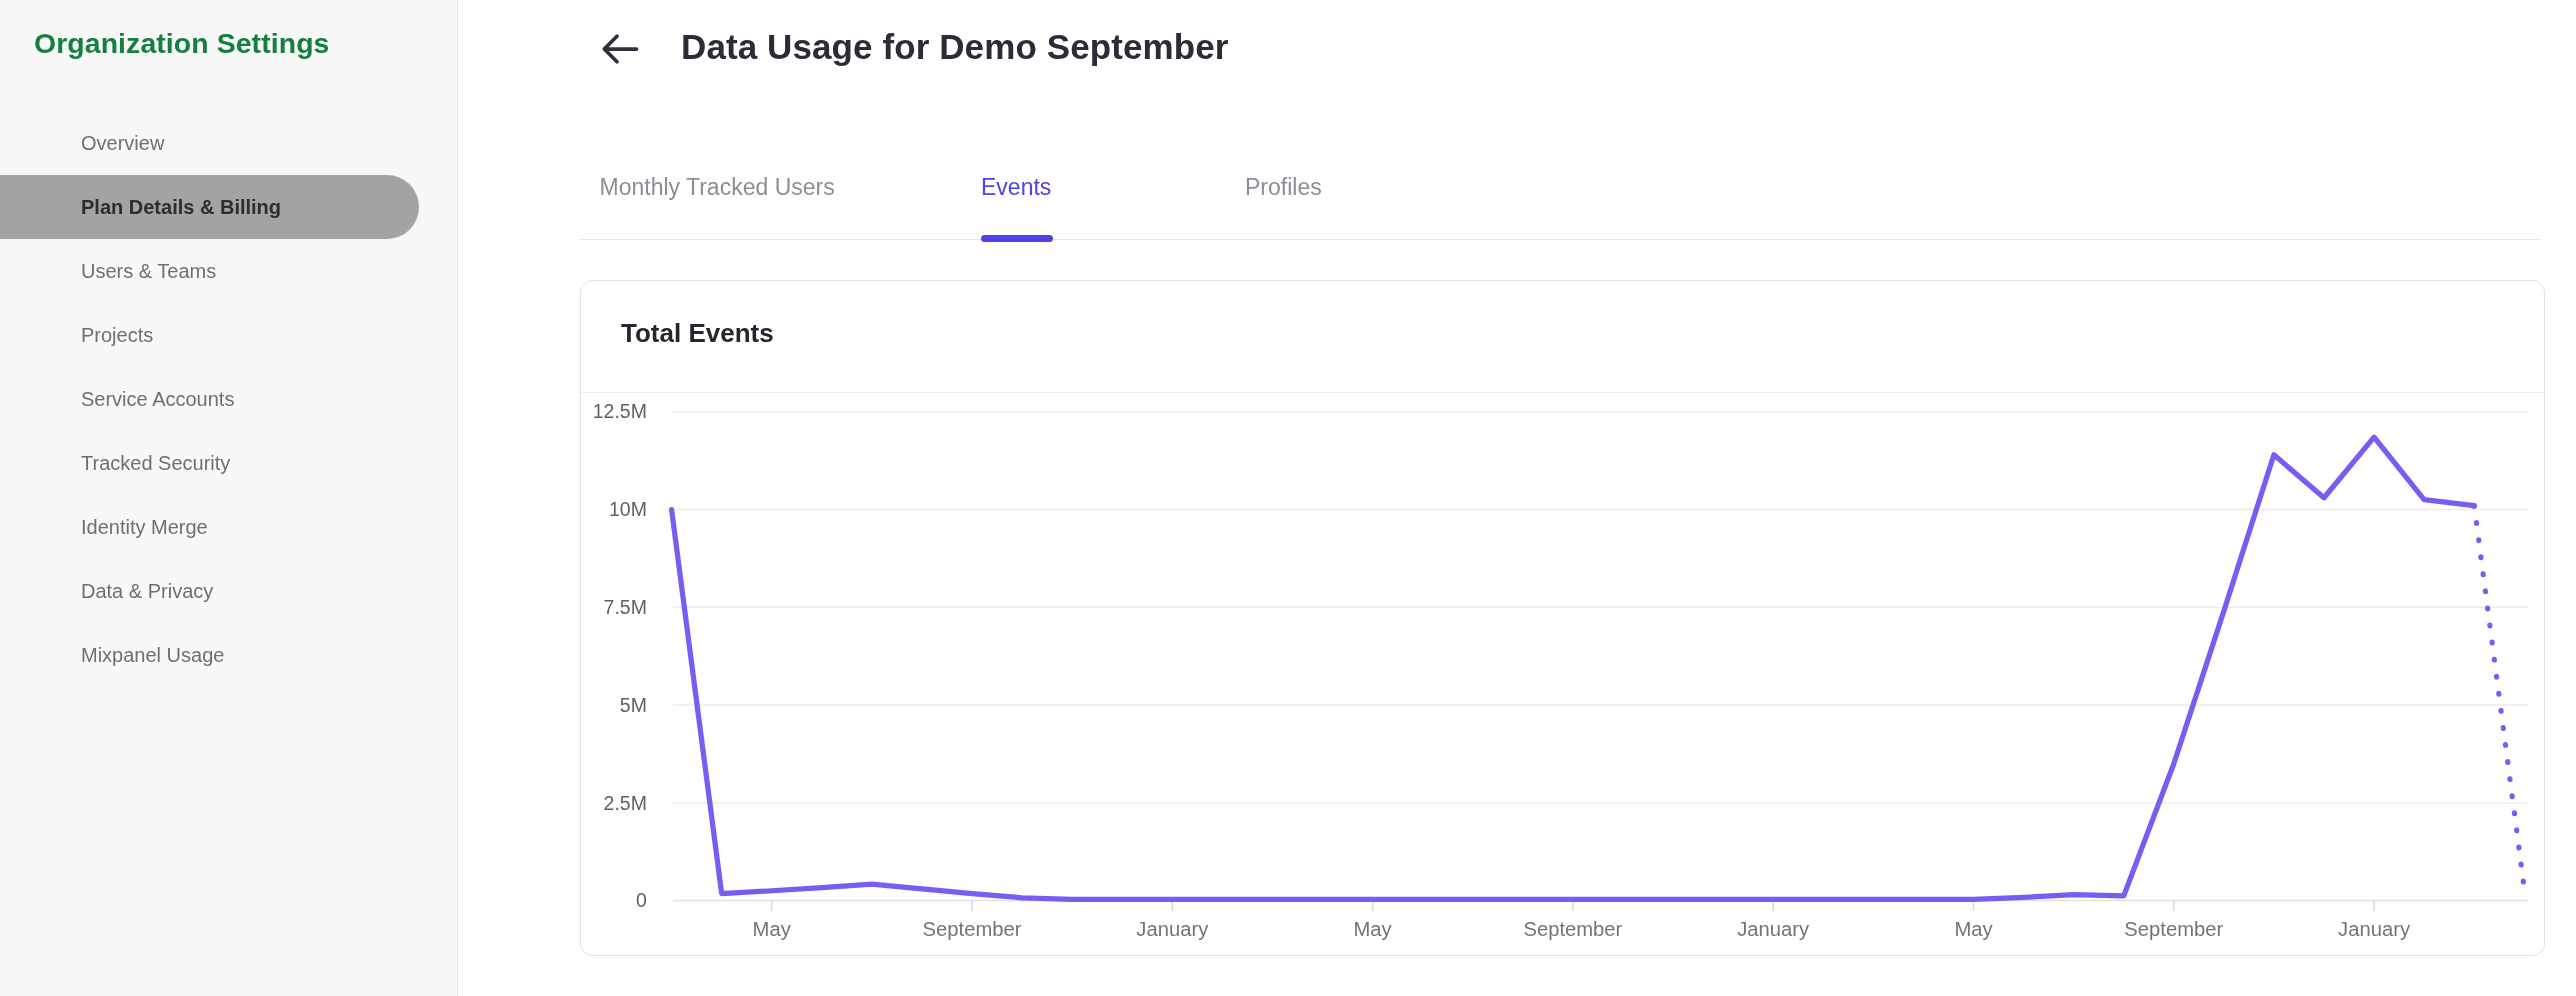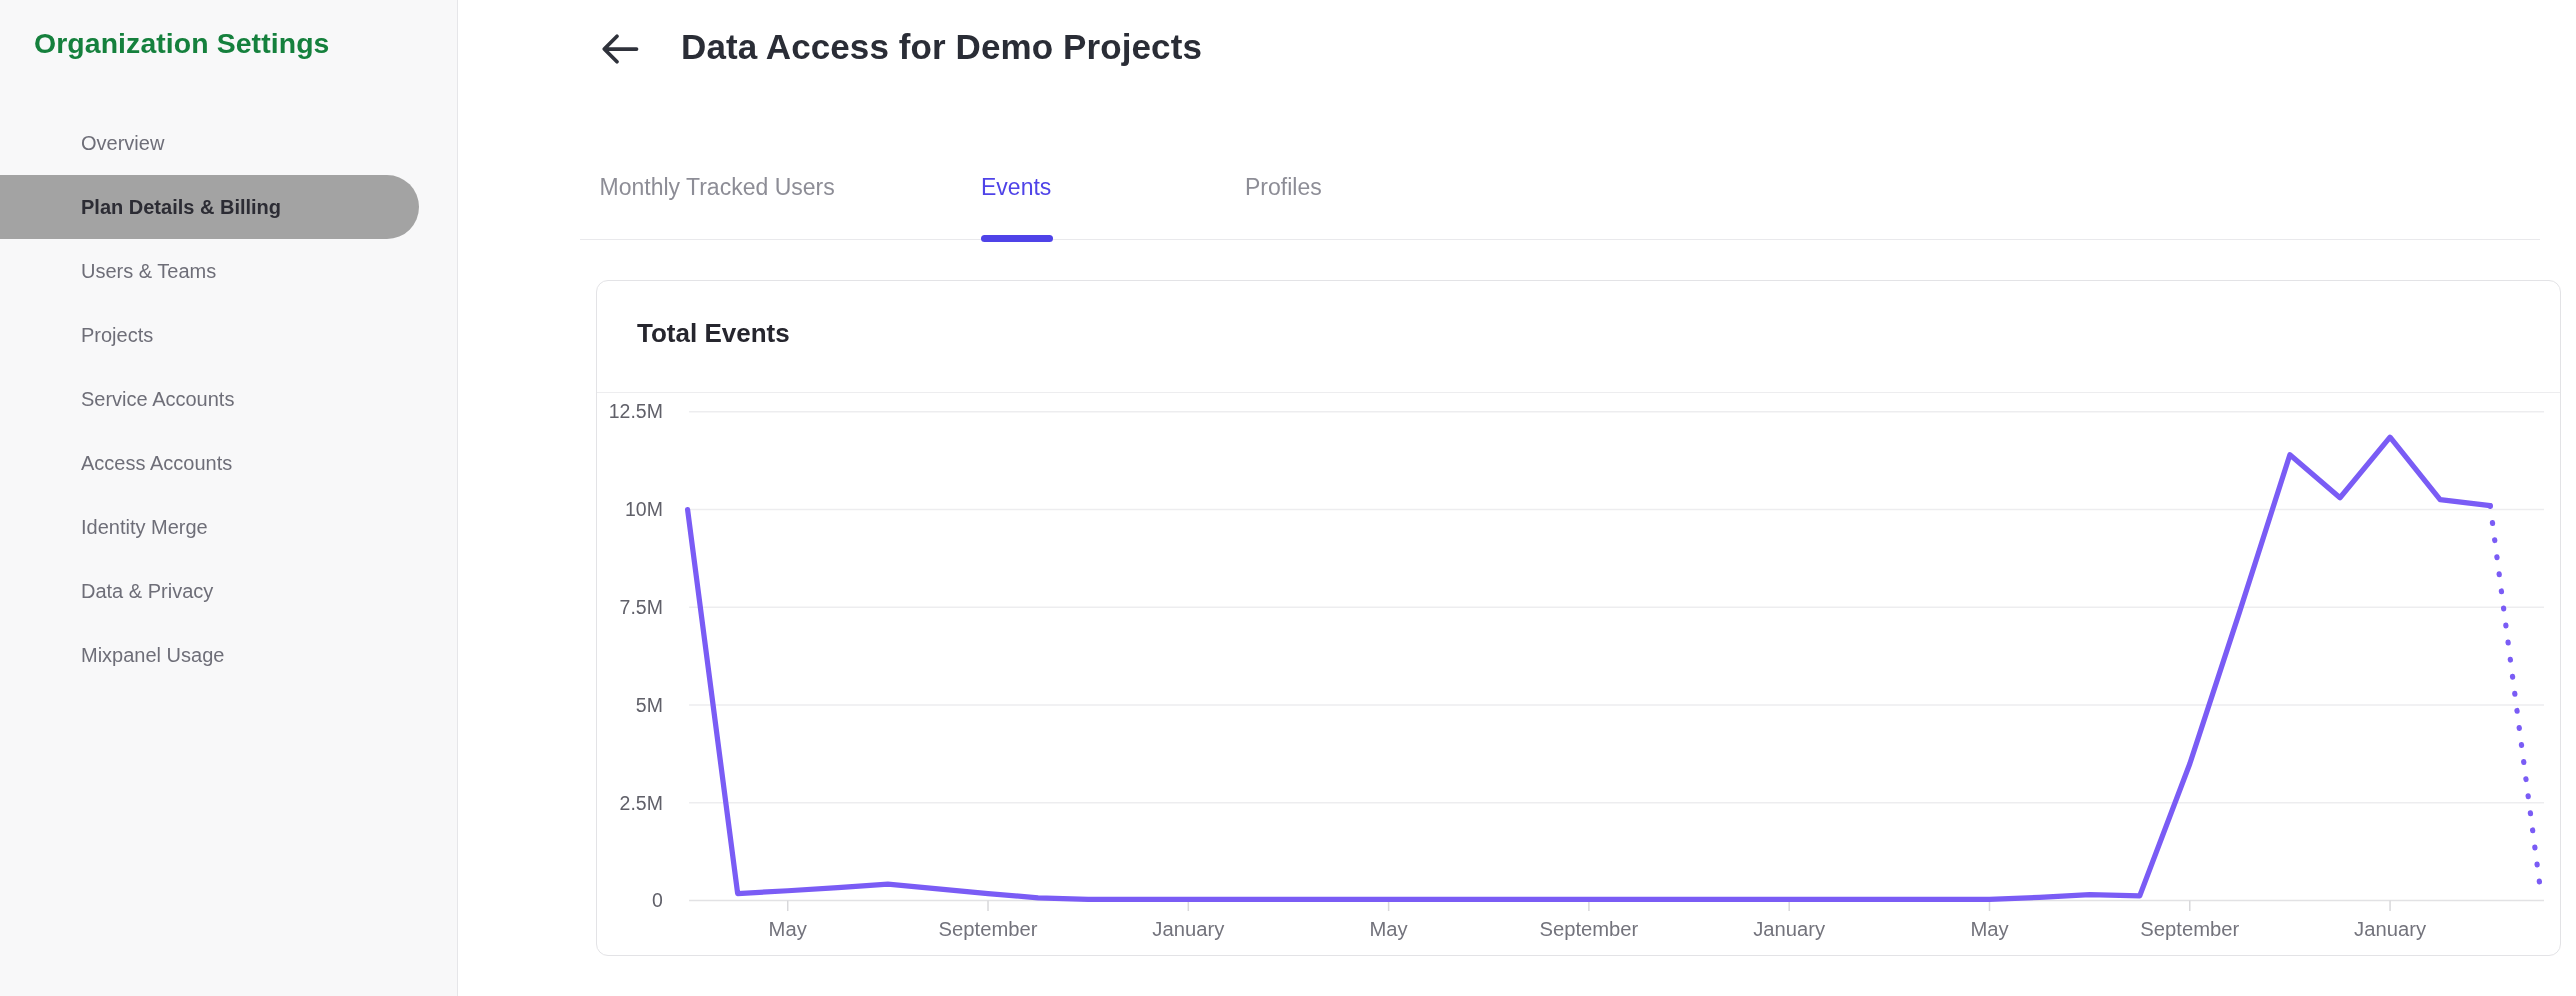--- a/index.html
+++ b/index.html
@@ -53,21 +53,21 @@
   }
   .tab.active { color: #4f43e8; font-weight: 500; }
   .tab-indicator {
     position: absolute; height: 6.7px; border-radius: 3.7px;
     top: 75px; background: #4f43e8;
   }
 
   
   .card {
     position: absolute; left: 580px; top: 280px; width: 1965px; height: 676px;
-    border: 1.5px solid #e3e3e6; border-radius: 12px; background: #ffffff; margin-left: 16px;
+    border: 1.5px solid #e3e3e6; border-radius: 12px; background: #ffffff;
   }
   .card-header {
     position: relative; height: 112px; border-bottom: 1.5px solid #ededef;
   }
   .card-title {
     position: absolute; left: 40px; top: 37px;
     font-size: 26px; font-weight: 700; color: #26262e;
   }
   .chart-wrap { position: relative; width: 1962px; height: 560px; }
   svg text { font-family: "Liberation Sans", "DejaVu Sans", sans-serif; }
@@ -78,33 +78,33 @@
 <div id="app">
 
   <div class="sidebar">
     <div class="sidebar-title">Organization Settings</div>
     <div class="nav" id="nav-list">
         <div class="nav-item">Overview</div>
         <div class="nav-item active">Plan Details &amp; Billing</div>
         <div class="nav-item">Users &amp; Teams</div>
         <div class="nav-item">Projects</div>
         <div class="nav-item">Service Accounts</div>
-        <div class="nav-item">Access Accounts</div>
+        <div class="nav-item">Tracked Security</div>
         <div class="nav-item">Identity Merge</div>
         <div class="nav-item">Data &amp; Privacy</div>
         <div class="nav-item">Mixpanel Usage</div>
       </div>
   </div>
 
   <div class="back-btn">
     <svg width="42" height="36" viewBox="0 0 56 48">
       <path d="M50 24 H8 M24 7 L7 24 L24 41" fill="none" stroke="#2f323b" stroke-width="5" stroke-linecap="round" stroke-linejoin="round"></path>
     </svg>
   </div>
-  <div class="page-title">Data Access for Demo Projects</div>
+  <div class="page-title">Data Usage for Demo September</div>
 
   <div class="tabs" id="tabs-row">
       <div class="tab" style="left: 19.5px;">Monthly Tracked Users</div>
       <div class="tab active" style="left: 401px;">Events</div>
       <div class="tab" style="left: 665px;">Profiles</div>
       <div class="tab-indicator" style="left: 401px; width: 72px;"></div>
     </div>
 
   <div class="card">
     <div class="card-header">

